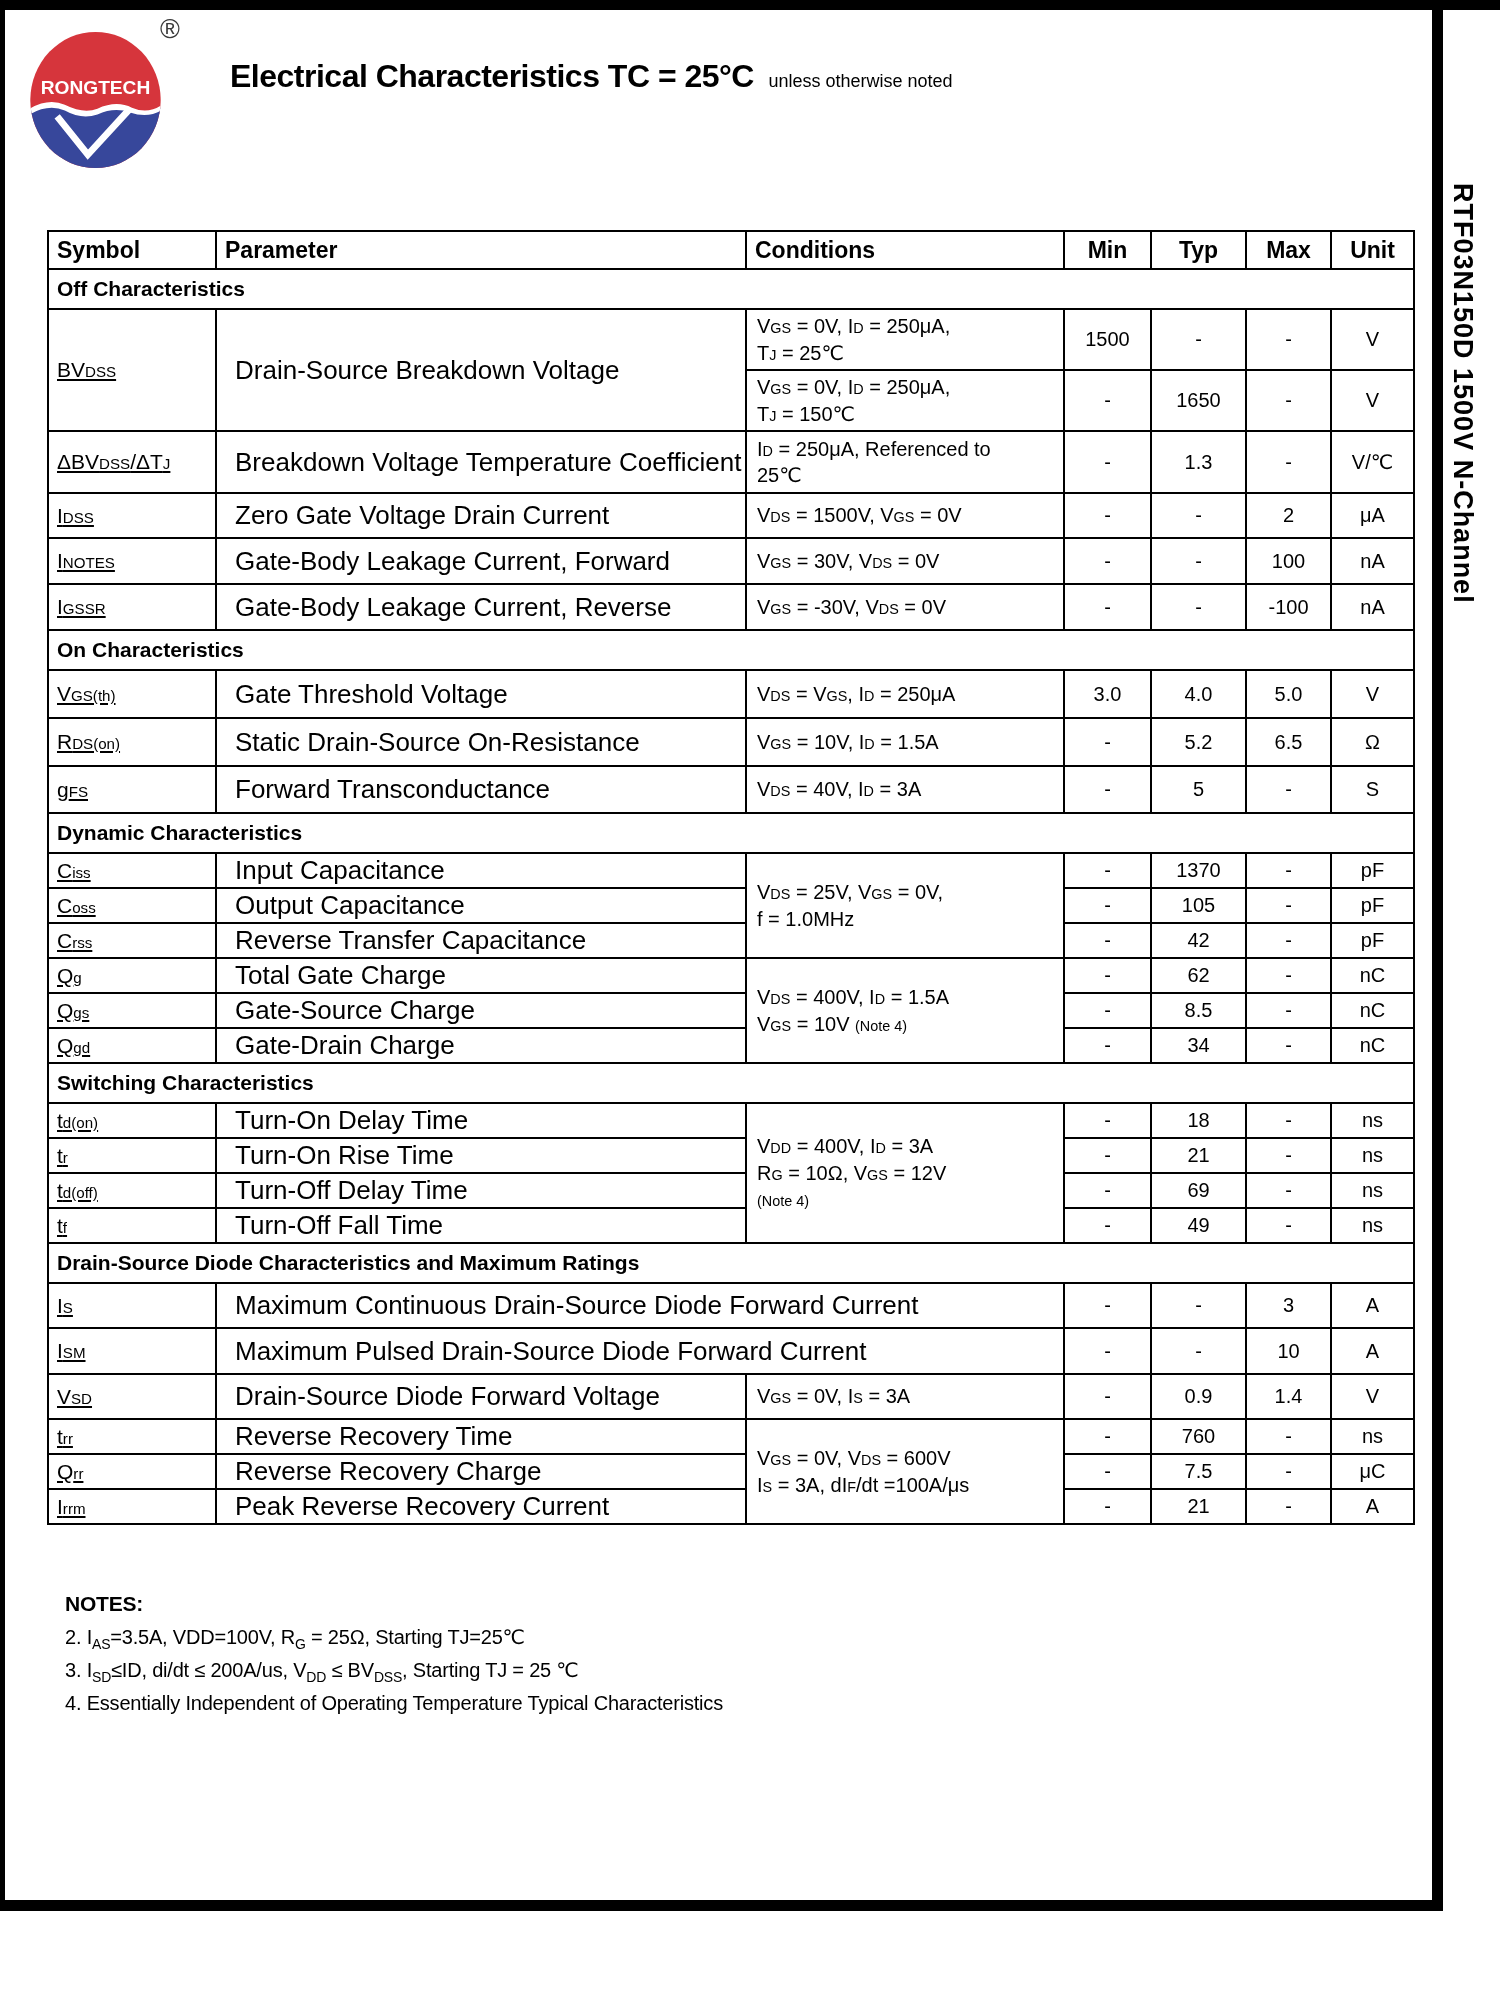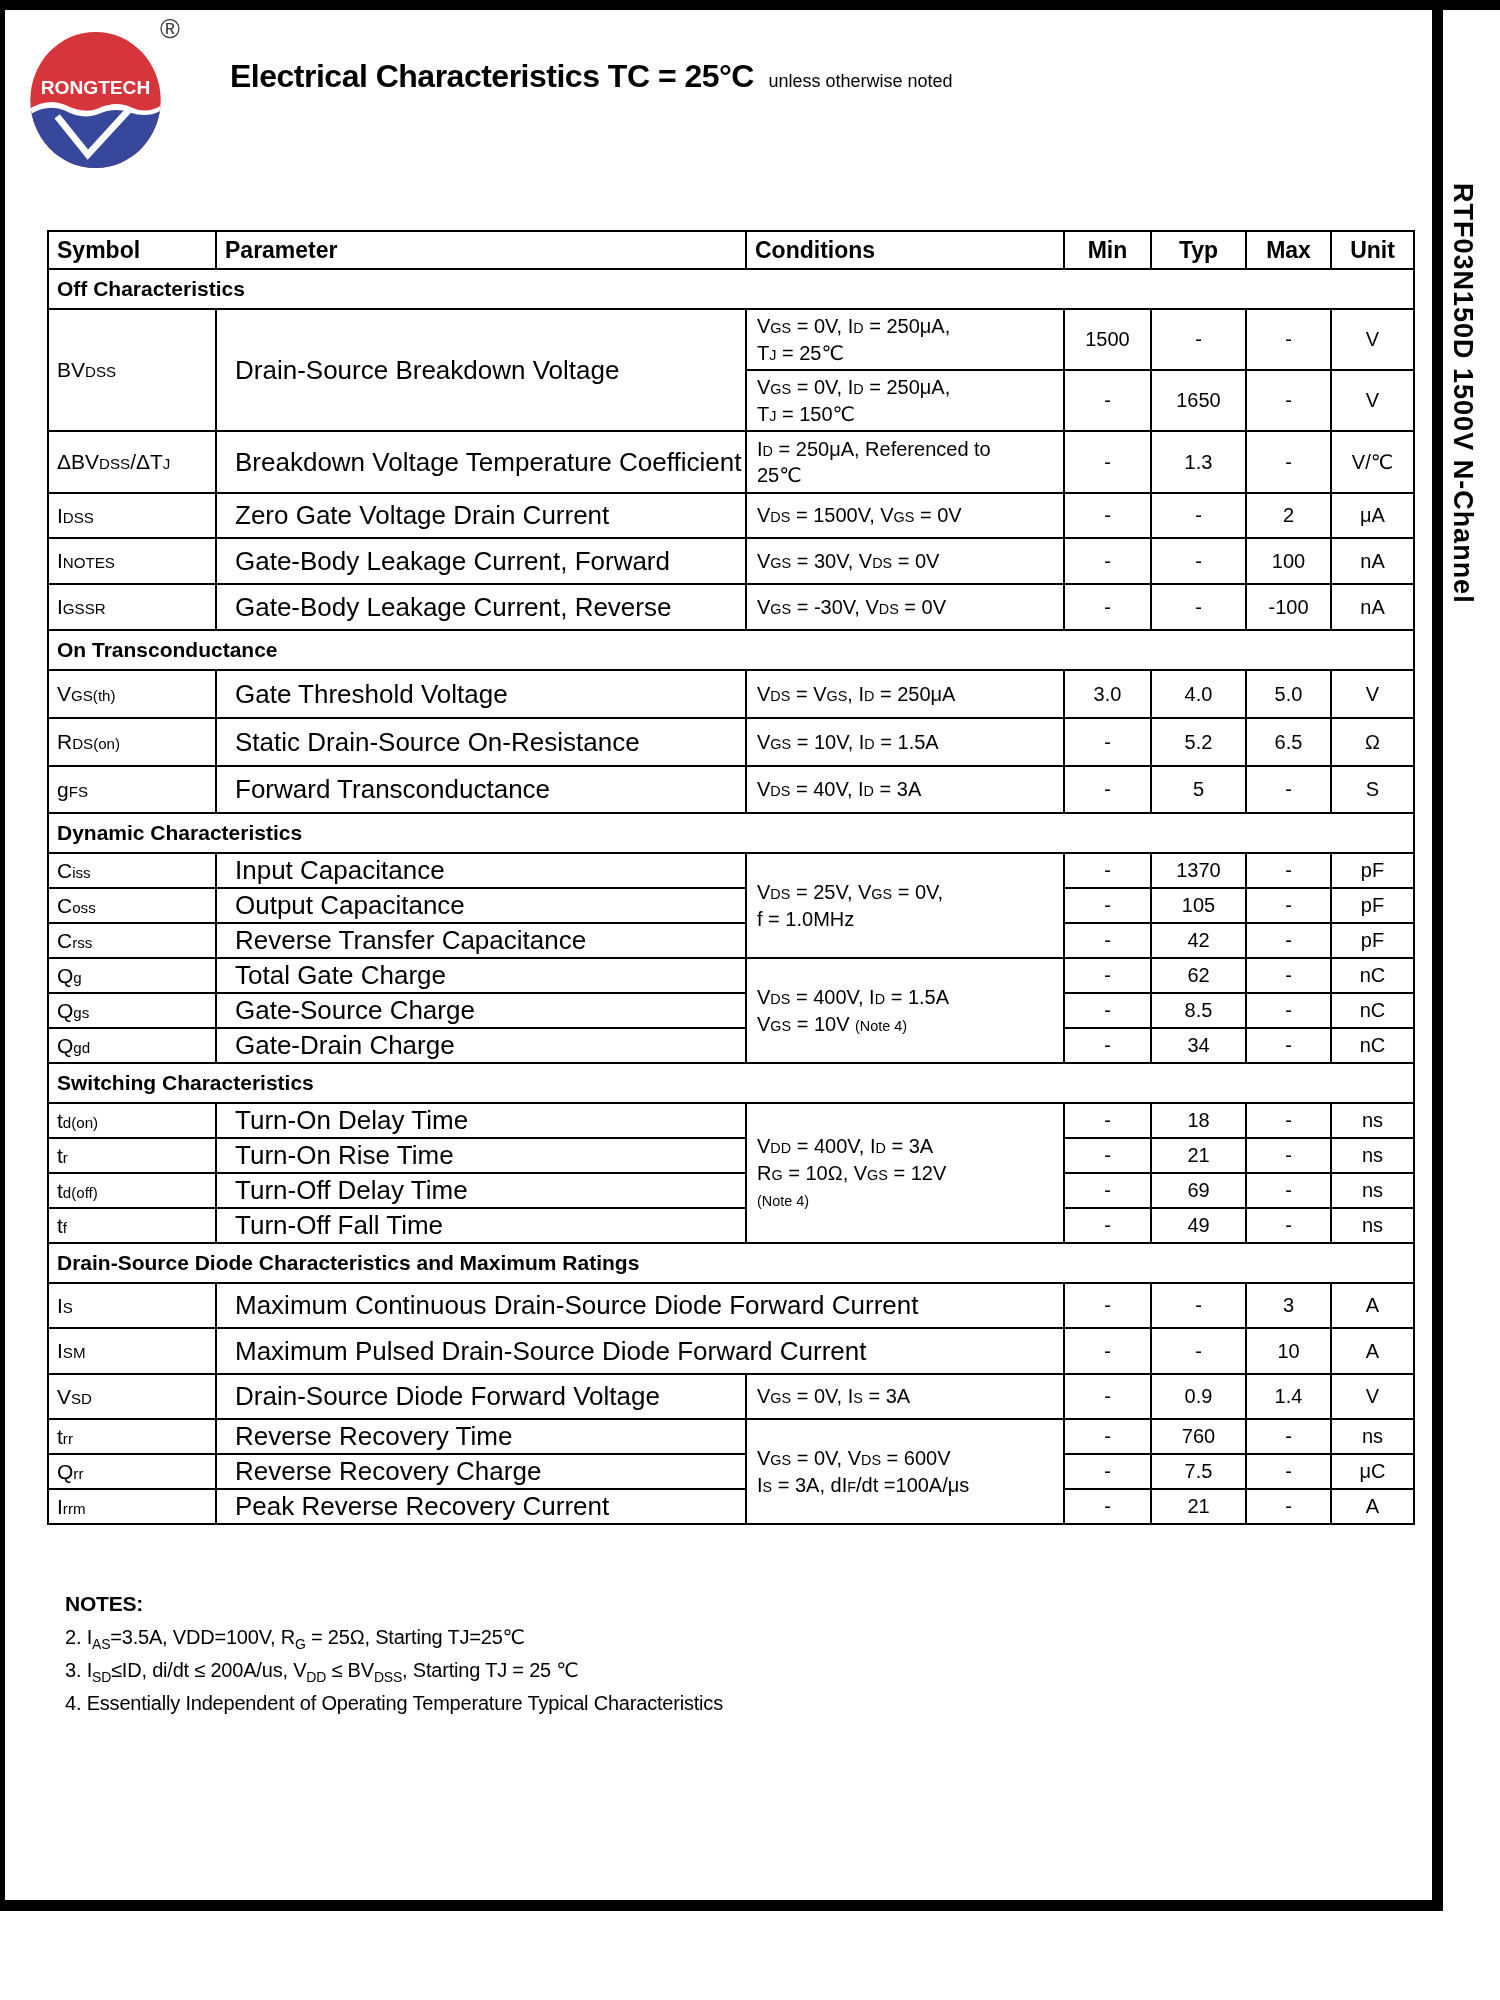--- a/index.html
+++ b/index.html
@@ -29,21 +29,21 @@
     letter-spacing:1px; white-space:nowrap;
   }
 
   
   table.ec { position:absolute; left:47px; top:230px; width:1366px;
     border-collapse:collapse; table-layout:fixed; }
   table.ec td, table.ec th { border:2px solid #000; overflow:hidden; }
   th.col { font-size:23px; font-weight:bold; text-align:left; padding:4px 0 4px 8px;border-radius:11px; }
   th.col.c { text-align:center; padding-left:0; }
   tr.sec td { font-weight:bold; font-size:21px; padding:6px 0 6px 8px; }
-  td.sym  { font-size:21px; padding-left:8px; }
+  td.sym  { font-size:21px; padding-left:8px;text-decoration:underline; }
   td.par  { font-size:26px; padding-left:18px; }
   td.cond { font-size:20px; padding:3px 4px 3px 10px; line-height:1.32; }
   td.val  { font-size:20px; text-align:center; }
   .ss { font-size:0.72em; }
   sub { font-size:0.7em; }
   tr.h36 { height:38px; } tr.h40 { height:40px; }
   tr.h61 { height:61px; } tr.h62 { height:62px;border-radius:13px; }
   tr.h45 { height:45px; } tr.h46 { height:46px; }
   tr.h48 { height:48px; } tr.h47 { height:47px; }
   tr.h33 { height:33px; }
@@ -160,21 +160,21 @@
       <td class="sym">I<span class="ss">GSSR</span></td>
       <td class="par">Gate-Body Leakage Current, Reverse</td>
       <td class="cond">V<span class="ss">GS</span> = -30V, V<span class="ss">DS</span> = 0V</td>
       <td class="val">-</td>
       <td class="val">-</td>
       <td class="val">-100</td>
       <td class="val">nA</td>
     </tr>
 
     <tr class="sec h40">
-      <td colspan="7">On Transconductance</td>
+      <td colspan="7">On Characteristics</td>
     </tr>
     <tr class="h48">
       <td class="sym">V<span class="ss">GS(th)</span></td>
       <td class="par">Gate Threshold Voltage</td>
       <td class="cond">V<span class="ss">DS</span> = V<span class="ss">GS</span>, I<span class="ss">D</span> = 250μA</td>
       <td class="val">3.0</td>
       <td class="val">4.0</td>
       <td class="val">5.0</td>
       <td class="val">V</td>
     </tr>

